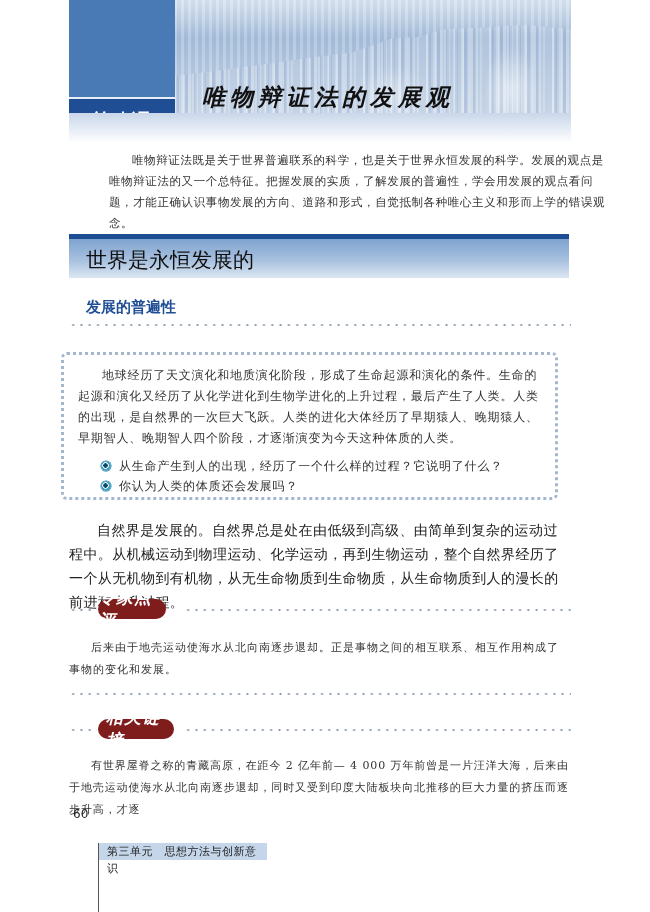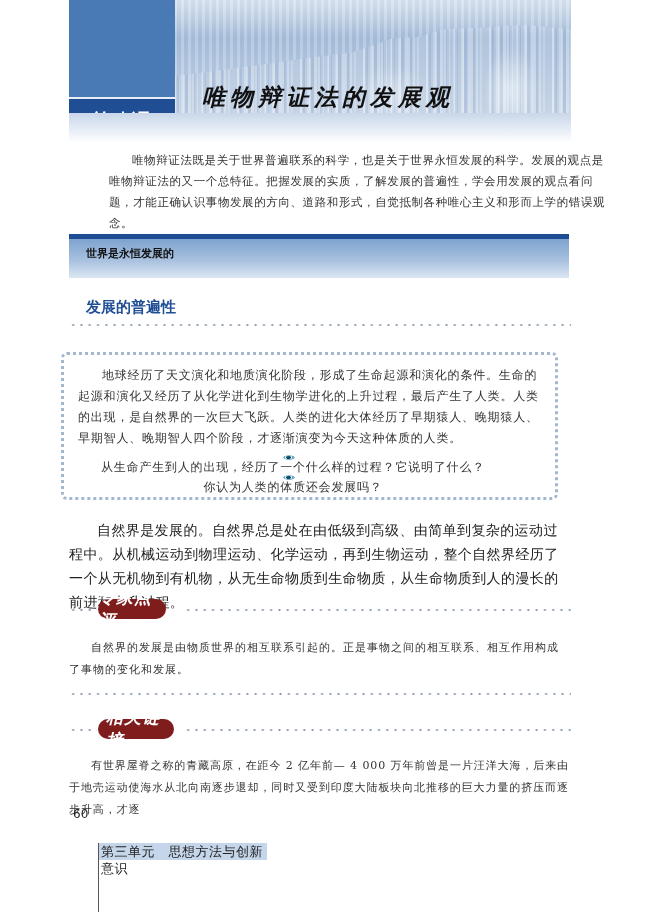--- a/index.html
+++ b/index.html
@@ -55,42 +55,42 @@
     font-size:11.5px; line-height:21px; color:#333; text-indent:2em; letter-spacing:0.6px;margin-left:40px;
   }
   
   .section-bar {
     position:absolute; left:69px; top:234px; width:500px; height:44px;
     background:linear-gradient(180deg,#7ea3cf 0%, #a8c1df 55%, #dbe6f2 100%);
     border-top:5px solid #1d4e93;
     box-sizing:border-box;
   }
   .section-title {
-    position:absolute; left:17px; top:7px; font-size:11px; font-weight:bold; color:#111;
+    position:absolute; left:17px; top:7px; font-size:21px; font-weight:normal; color:#111;
   }
   .sub-title {
     position:absolute; left:86px; top:298px; font-size:15px; font-weight:bold; color:#1f4e95;
     font-family:"DejaVu Sans","Liberation Sans",sans-serif;
   }
   .dotline {
     position:absolute; height:2px;
     background-image:radial-gradient(circle, #8a9aad 0.9px, transparent 1.2px);
     background-size:8.3px 2px; background-repeat:repeat-x;
   }
   
   .dash-box {
     position:absolute; left:61px; top:352px; width:497px; height:148px;
     border:3px dotted #a4b7cf; border-radius:6px; box-sizing:border-box;
   }
   .box-para {
     position:absolute; left:14px; top:10px; width:462px;
     font-size:12px; line-height:21px; color:#333; text-indent:2em; letter-spacing:0.8px;
   }
   .q-list { position:absolute; left:37px; top:101px; }
-  .q-item { display:flex; align-items:center; height:20px; font-size:12px; color:#333; letter-spacing:0.8px;flex-direction:column; }
+  .q-item { display:flex; align-items:center; height:20px; font-size:12px; color:#333; letter-spacing:0.8px; }
   .q-icon {
     width:10px; height:10px; border-radius:50%; margin-right:8px;
     background:radial-gradient(circle at 45% 45%, #0d4a6d 0 2px, #ffffff 2.5px 3px, #3fa4c6 3.5px 100%);
     box-shadow:0 0 0 0.5px #1b6d91;
   }
   
   .main-para {
     position:absolute; left:69px; top:518px; width:502px;
     font-size:14px; line-height:24px; color:#222; text-indent:2em; letter-spacing:0.4px;
   }
@@ -111,21 +111,21 @@
     white-space:normal;
   }
   
   .page-num {
     position:absolute; left:73px; top:807px; font-size:12px; color:#222;
     font-family:"DejaVu Sans","Liberation Sans",sans-serif;
   }
   .footer-rule { position:absolute; left:98px; top:843px; width:1px; height:69px; background:#555; }
   .footer-tag {
     position:absolute; left:99px; top:843px; width:168px; height:17px; background:#c5d6ea;
-    font-size:13px; color:#222; line-height:17px; padding-left:2px; box-sizing:border-box;
+    font-size:11px; color:#222; line-height:17px; padding-left:8px; box-sizing:border-box;
     font-family:"DejaVu Sans","Liberation Sans",sans-serif; letter-spacing:0.5px;
   }
 </style>
 </head>
 <body>
 
 <div class="banner"></div>
 <div class="banner" style="background:transparent">
     <div class="banner-city" style="left:105px"></div>
   </div>
@@ -157,21 +157,21 @@
       <span>你认为人类的体质还会发展吗？</span>
     </div>
   </div>
 </div>
 
 <div class="main-para">自然界是发展的。自然界总是处在由低级到高级、由简单到复杂的运动过程中。从机械运动到物理运动、化学运动，再到生物运动，整个自然界经历了一个从无机物到有机物，从无生命物质到生命物质，从生命物质到人的漫长的前进和上升过程。</div>
 
 <div class="dotline" style="left:69px; top:609px; width:28px;"></div>
 <div class="pill" style="left:98px; top:599px;">专家点评</div>
 <div class="dotline" style="left:184px; top:609px; width:387px;"></div>
-<div class="note-para">自然界的发展是由物质世界的相互联系引起的。正是事物之间的相互联系、相互作用构成了事物的变化和发展。</div>
+<div class="note-para">后来由于地壳运动使海水从北向南逐步退却。正是事物之间的相互联系、相互作用构成了事物的变化和发展。</div>
 <div class="dotline" style="left:69px; top:693px; width:502px;"></div>
 
 <div class="dotline" style="left:69px; top:729px; width:28px;"></div>
 <div class="pill" style="left:98px; top:719px;padding-left:8px;">相关链接</div>
 <div class="dotline" style="left:184px; top:729px; width:387px;"></div>
 <div class="link-para">有世界屋脊之称的青藏高原，在距今 2 亿年前— 4 000 万年前曾是一片汪洋大海，后来由于地壳运动使海水从北向南逐步退却，同时又受到印度大陆板块向北推移的巨大力量的挤压而逐步升高，才逐</div>
 
 <div class="page-num">60</div>
 <div class="footer-rule"></div>
 <div class="footer-tag">第三单元　思想方法与创新意识</div>

